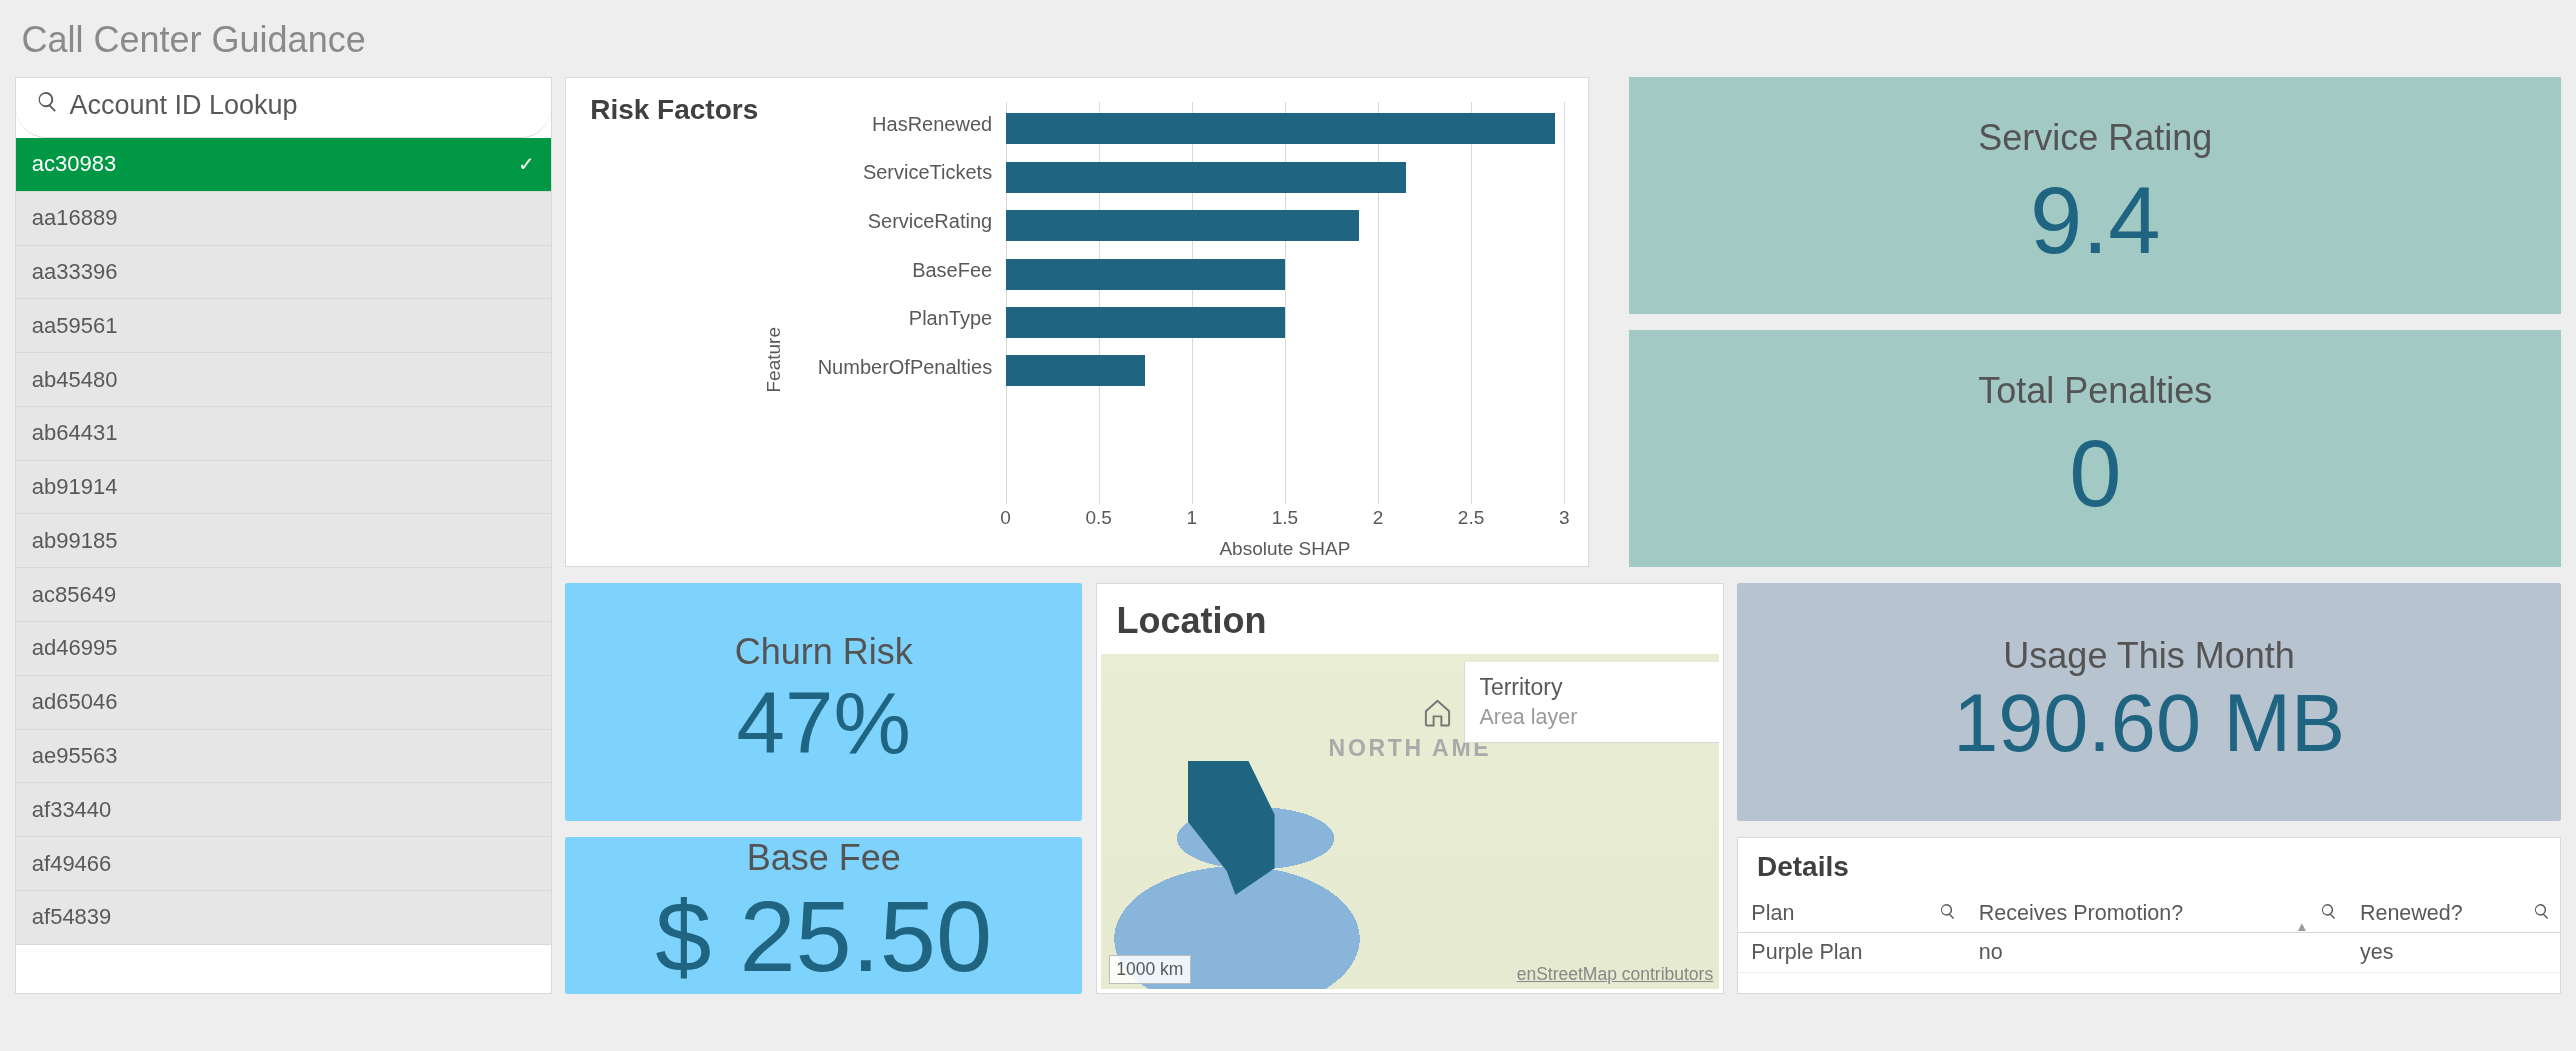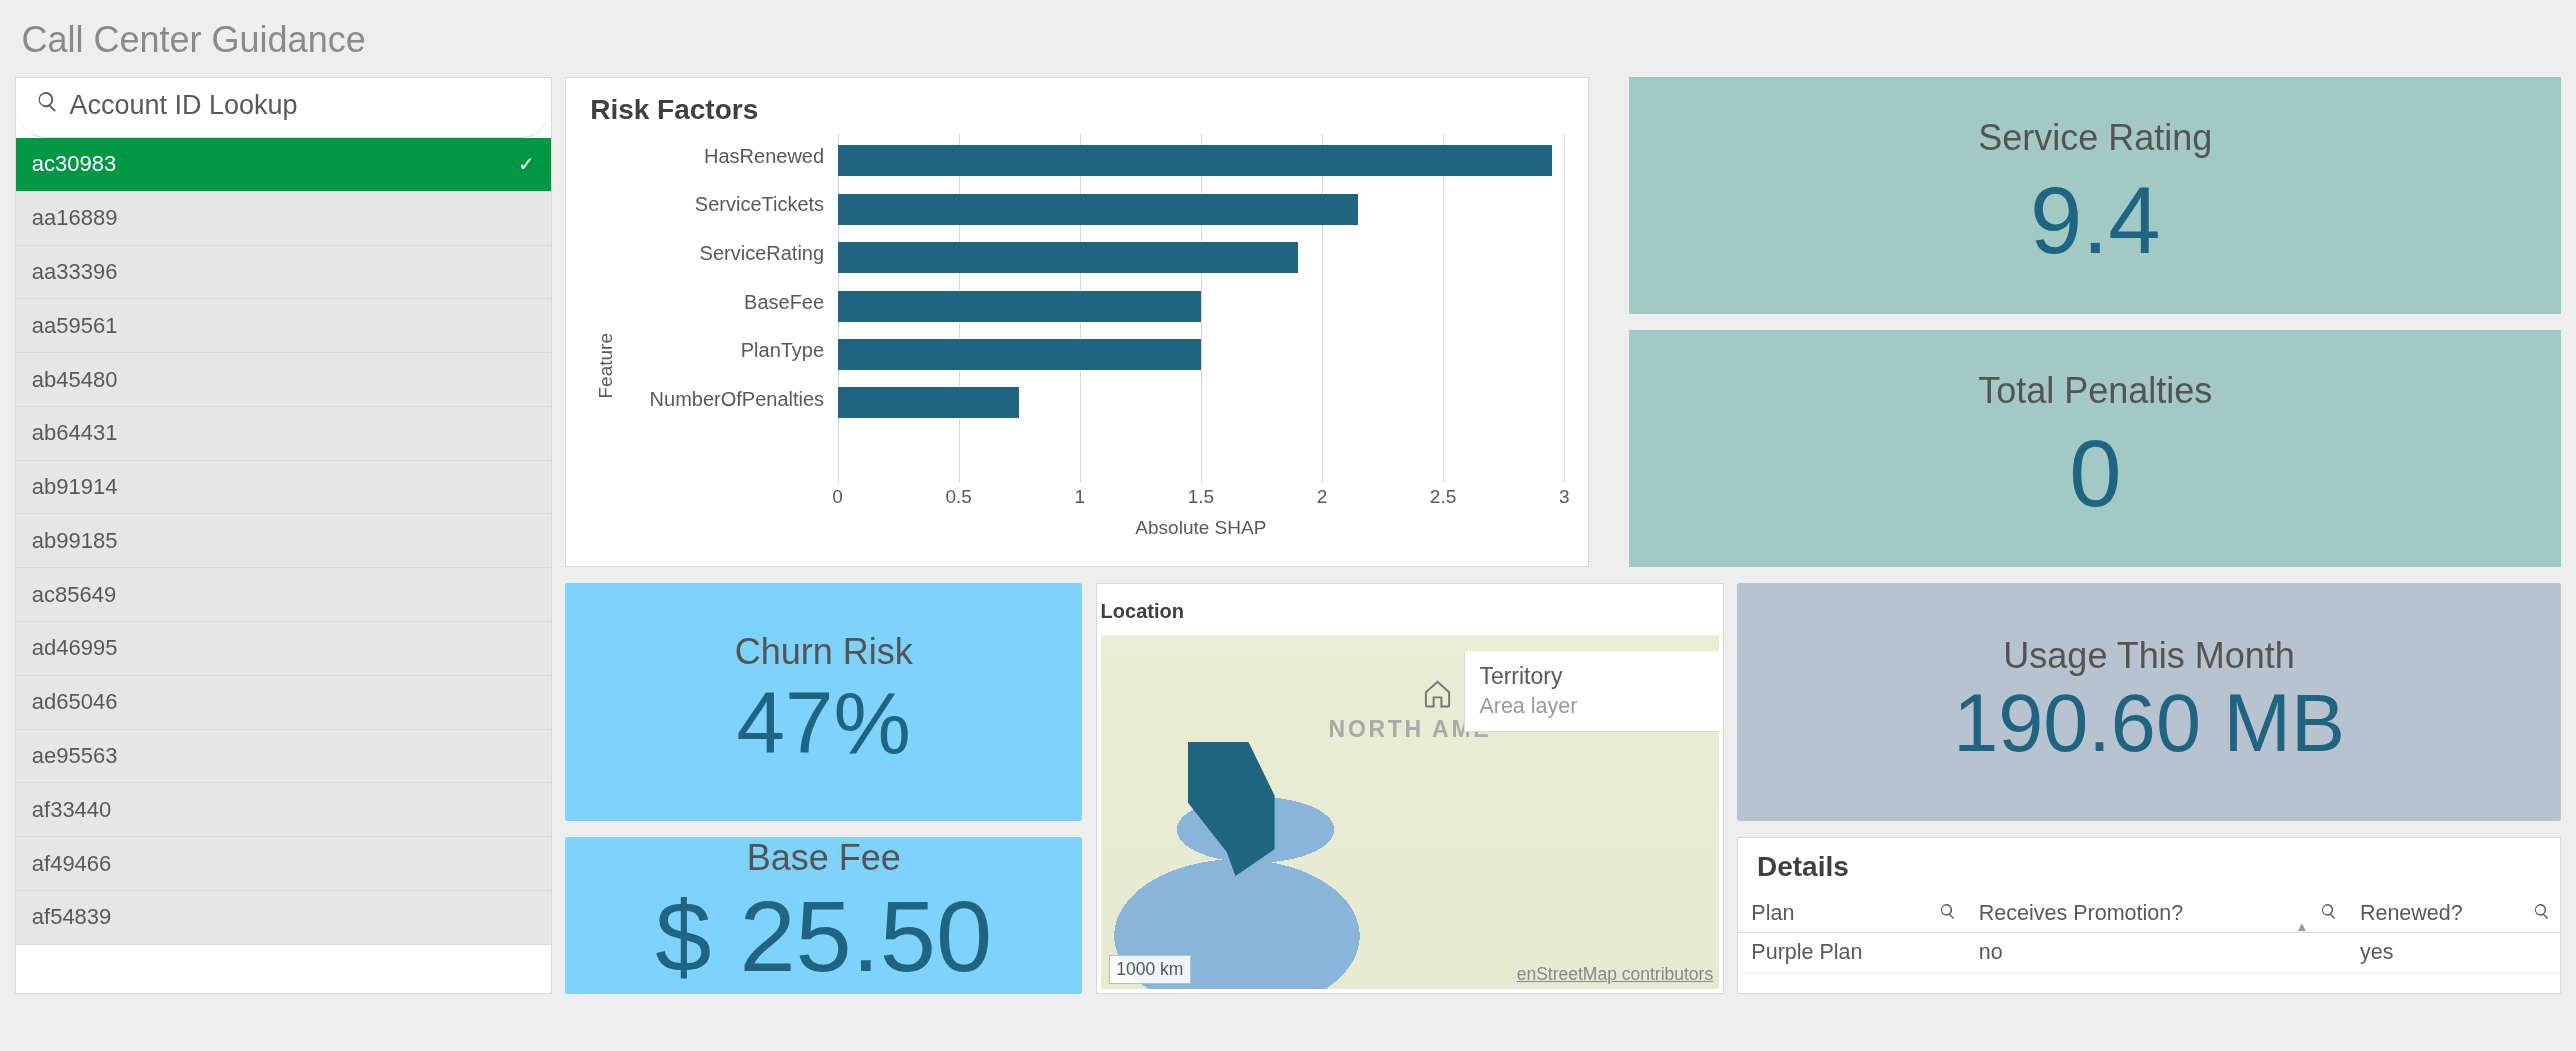--- a/index.html
+++ b/index.html
@@ -51,22 +51,22 @@
     display: flex; justify-content: space-between; align-items: center;
   }
   .account-item.selected { background: #009845; color: #ffffff; }
   .account-item .check { font-size: 20px; }
 
   
   .risk-panel {
     grid-column: 2; grid-row: 1;
     background: #ffffff;
     border: 0.7px solid #d9d9d9;
-    padding: 16px 24px 23px 24px;
-    display: flex; flex-direction: column; justify-content: flex-end;
+    padding: 16px 24px 2px 24px;
+    display: flex; flex-direction: row; justify-content: flex-end;
   }
   .panel-title { font-size: 28px; font-weight: 600; color: #404040; }
   .risk-chart-wrap {
     flex: 1;
     display: flex; align-items: stretch;
     padding-top: 8px;
   }
   .ylab {
     writing-mode: vertical-rl;
     transform: rotate(180deg);
@@ -144,37 +144,37 @@
 
   .kpi-churn, .kpi-base, .kpi-usage { border-radius:2.7px; text-align:center; display:flex; flex-direction:column; justify-content:center; }
   .kpi-churn, .kpi-base { background:#7dd3fc; }
   .kpi-usage { background:#b7c3cf; }
   .kpi-title-sm { font-size:36px; color:#545454; }
   .kpi-val-md  { font-size:87px; color:#1f6480; }
   .kpi-val-lg  { font-size:101px; color:#1f6480; }
   .kpi-val-xl  { font-size:81px; color:#1f6480; font-weight:400; }
 
   
-  .map-title { font-size:20px; font-weight:600; color:#404040; padding:16px 20px 12px 4px; }
+  .map-title { font-size:36px; font-weight:600; color:#404040; padding:16px 20px 12px 20px; }
   .map-body  { flex:1; position:relative; margin:0 4px 4px 4px; overflow:hidden; }
   .map-bg {
     position:absolute; inset:0;
     background:
       radial-gradient(ellipse at 25% 55%, #88b5d9 0%, #88b5d9 12%, transparent 12%),
       radial-gradient(ellipse at 22% 85%, #88b5d9 0%, #88b5d9 18%, transparent 18%),
       linear-gradient(#e8edd3, #e5ead0);
   }
   .map-label { position:absolute; top:81px; left:228px; font-size:23px; color:#aaaaaa; letter-spacing:2.7px; font-weight:600; }
   .state-shape {
     position:absolute; top:107px; left:87px;
     width:87px; height:134px;
     background:#1f6480;
     clip-path: polygon(0% 0%, 70% 0%, 100% 40%, 100% 80%, 55% 100%, 45% 82%, 0% 45%);
   }
-  .legend-box { position:absolute; top:16px; right:0; width:255px; background:#fff; padding:12px 14.8px; border-left:0.7px solid #d9d9d9; border-bottom:0.7px solid #d9d9d9; }
+  .legend-box { position:absolute; top:8px; right:0; width:255px; background:#fff; padding:12px 14.8px; border-left:0.7px solid #d9d9d9; border-bottom:0.7px solid #d9d9d9; }
   .legend-title { font-size:23px; color:#595959; }
   .legend-sub   { font-size:21.5px; color:#9a9a9a; padding-top:4px; }
   .home-btn { position:absolute; top:43px; right:266px; width:31px; height:31px; }
   .scale-box { position:absolute; left:8px; bottom:5.4px; background:rgba(255,255,255,0.85); padding:2.7px 6.7px; font-size:17.5px; border:0.7px solid #bcbcbc; }
   .attrib { position:absolute; right:5.4px; bottom:4px; font-size:17.5px; color:#888; text-decoration:underline; }
 
   
   .details-title { font-size:28px; font-weight:700; color:#404040; padding:13.4px 19px 10.7px 19px; }
   .det-table { width:100%; border-collapse:collapse; font-size:21.5px; }
   .det-table th { text-align:left; font-weight:400; color:#595959; padding:6.7px 13.4px; border-bottom:0.7px solid #d9d9d9; position:relative; }

